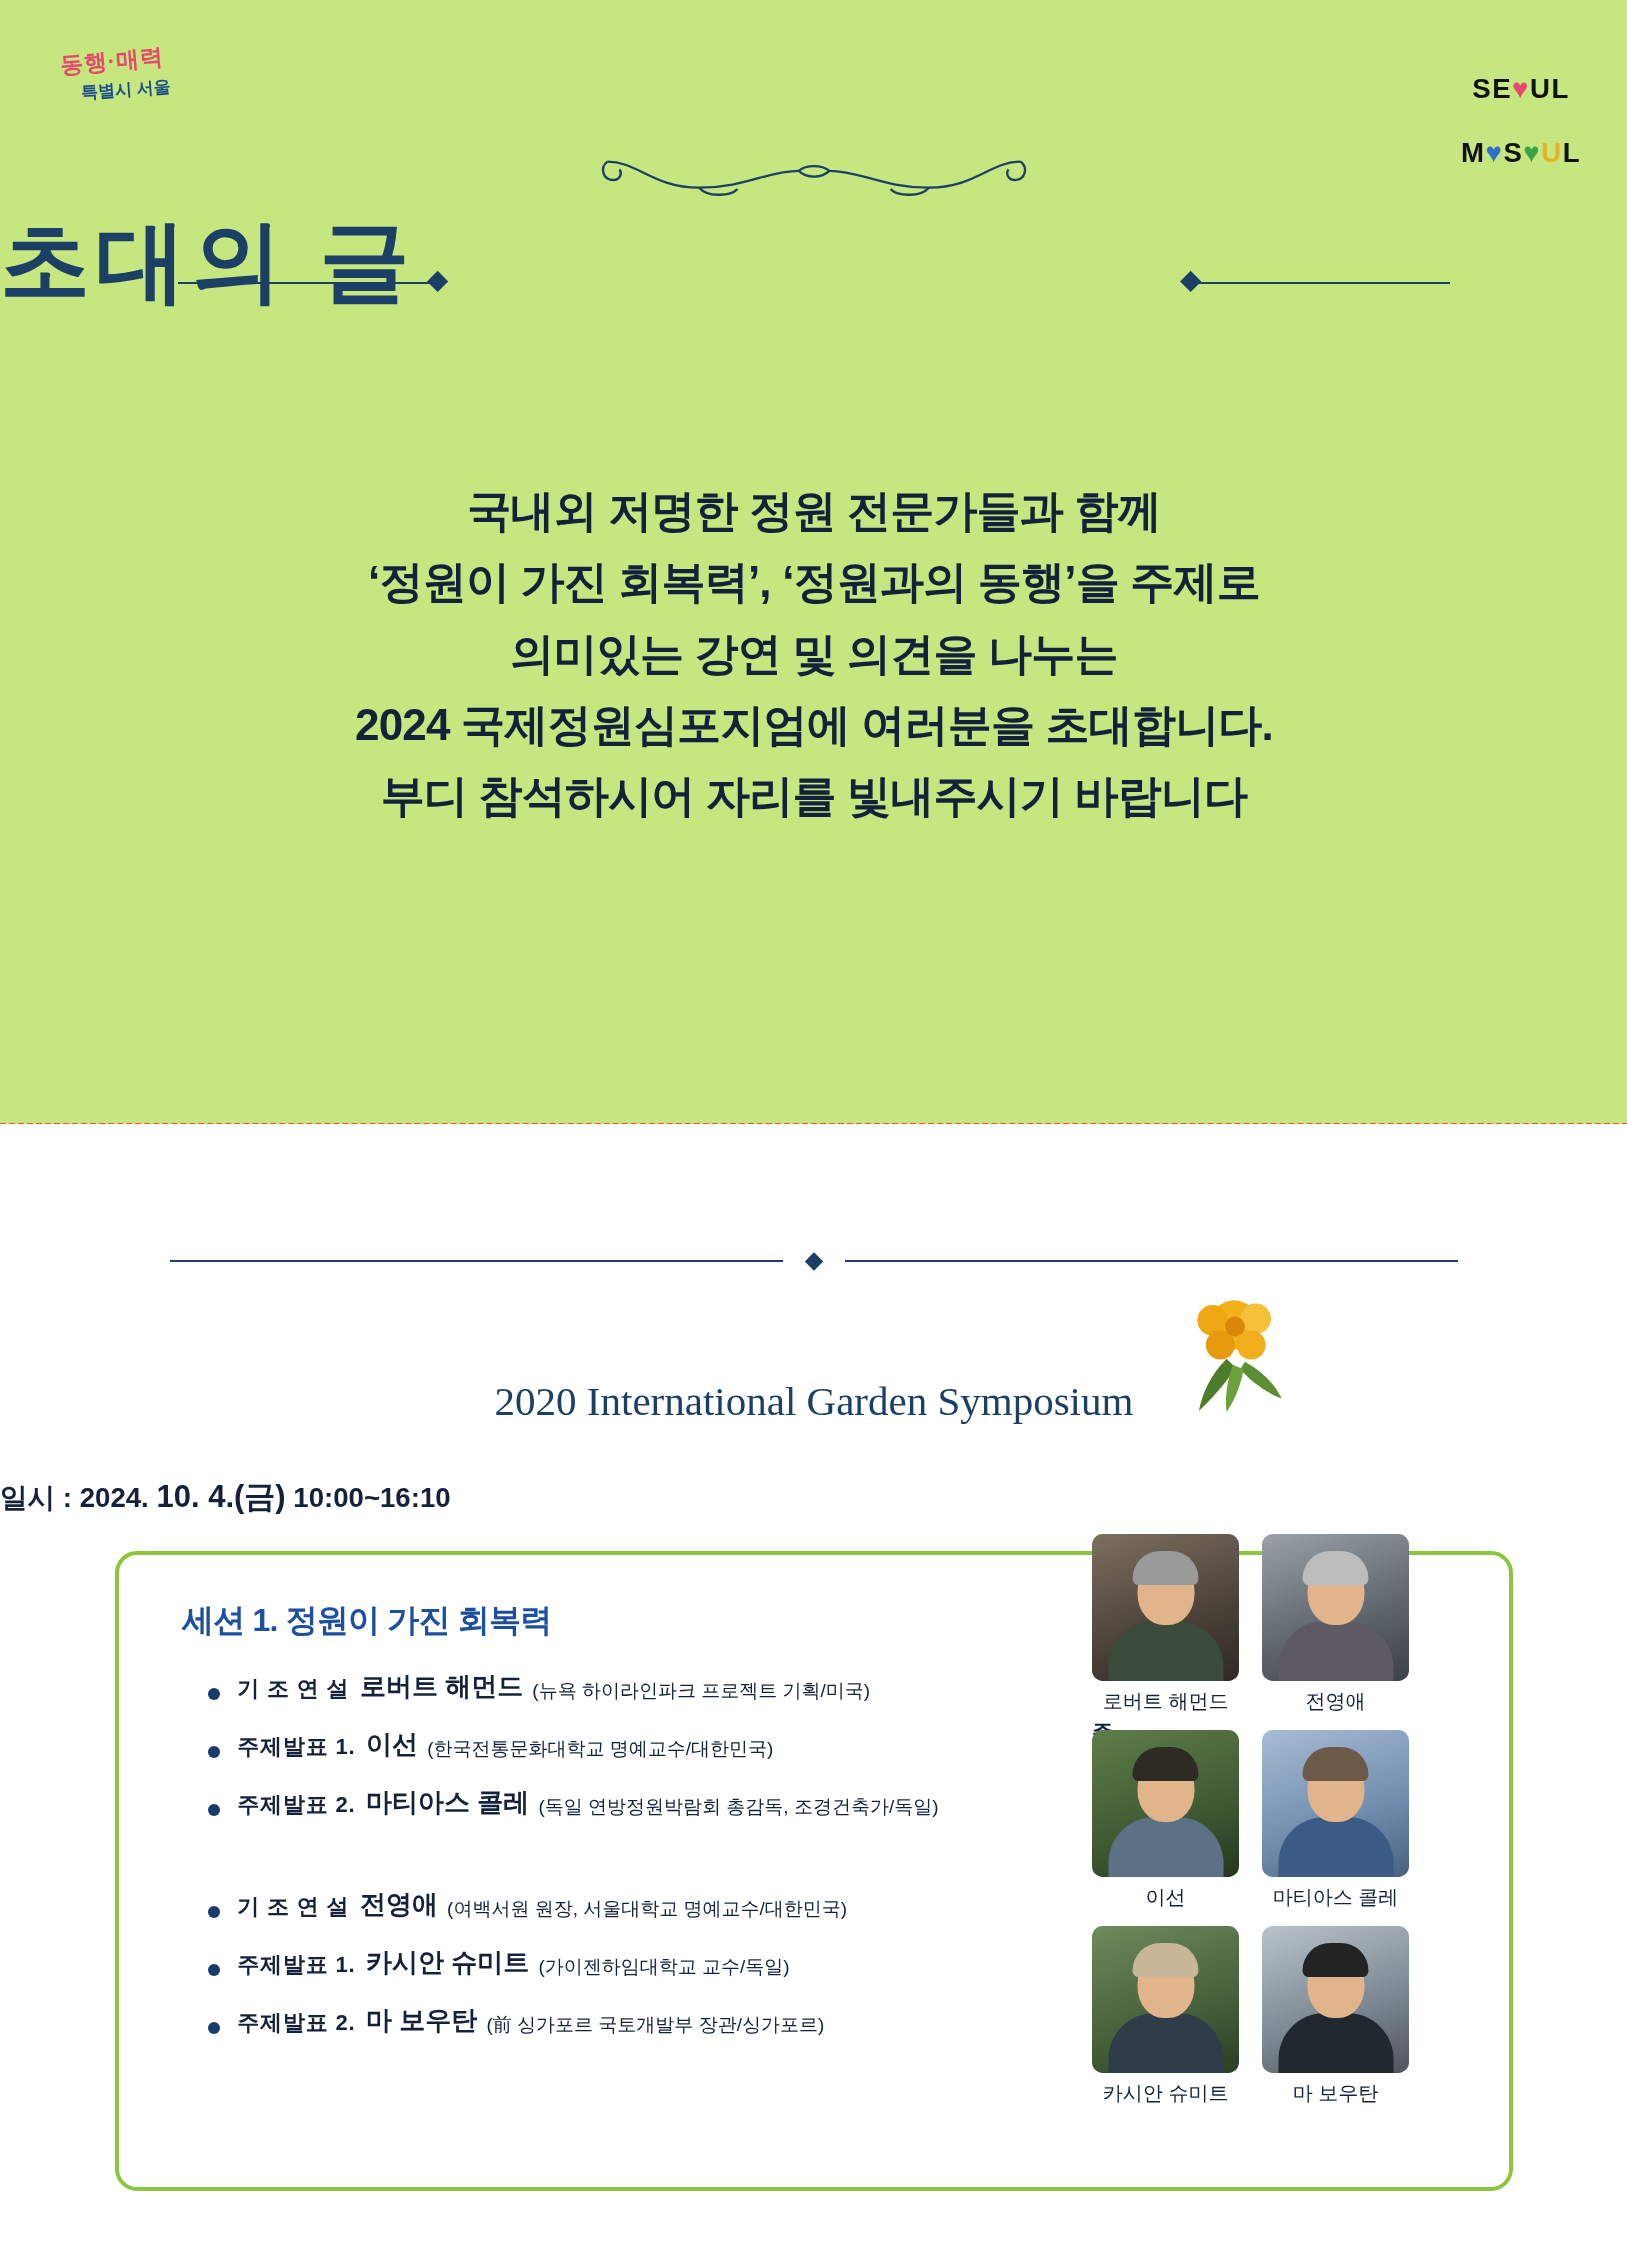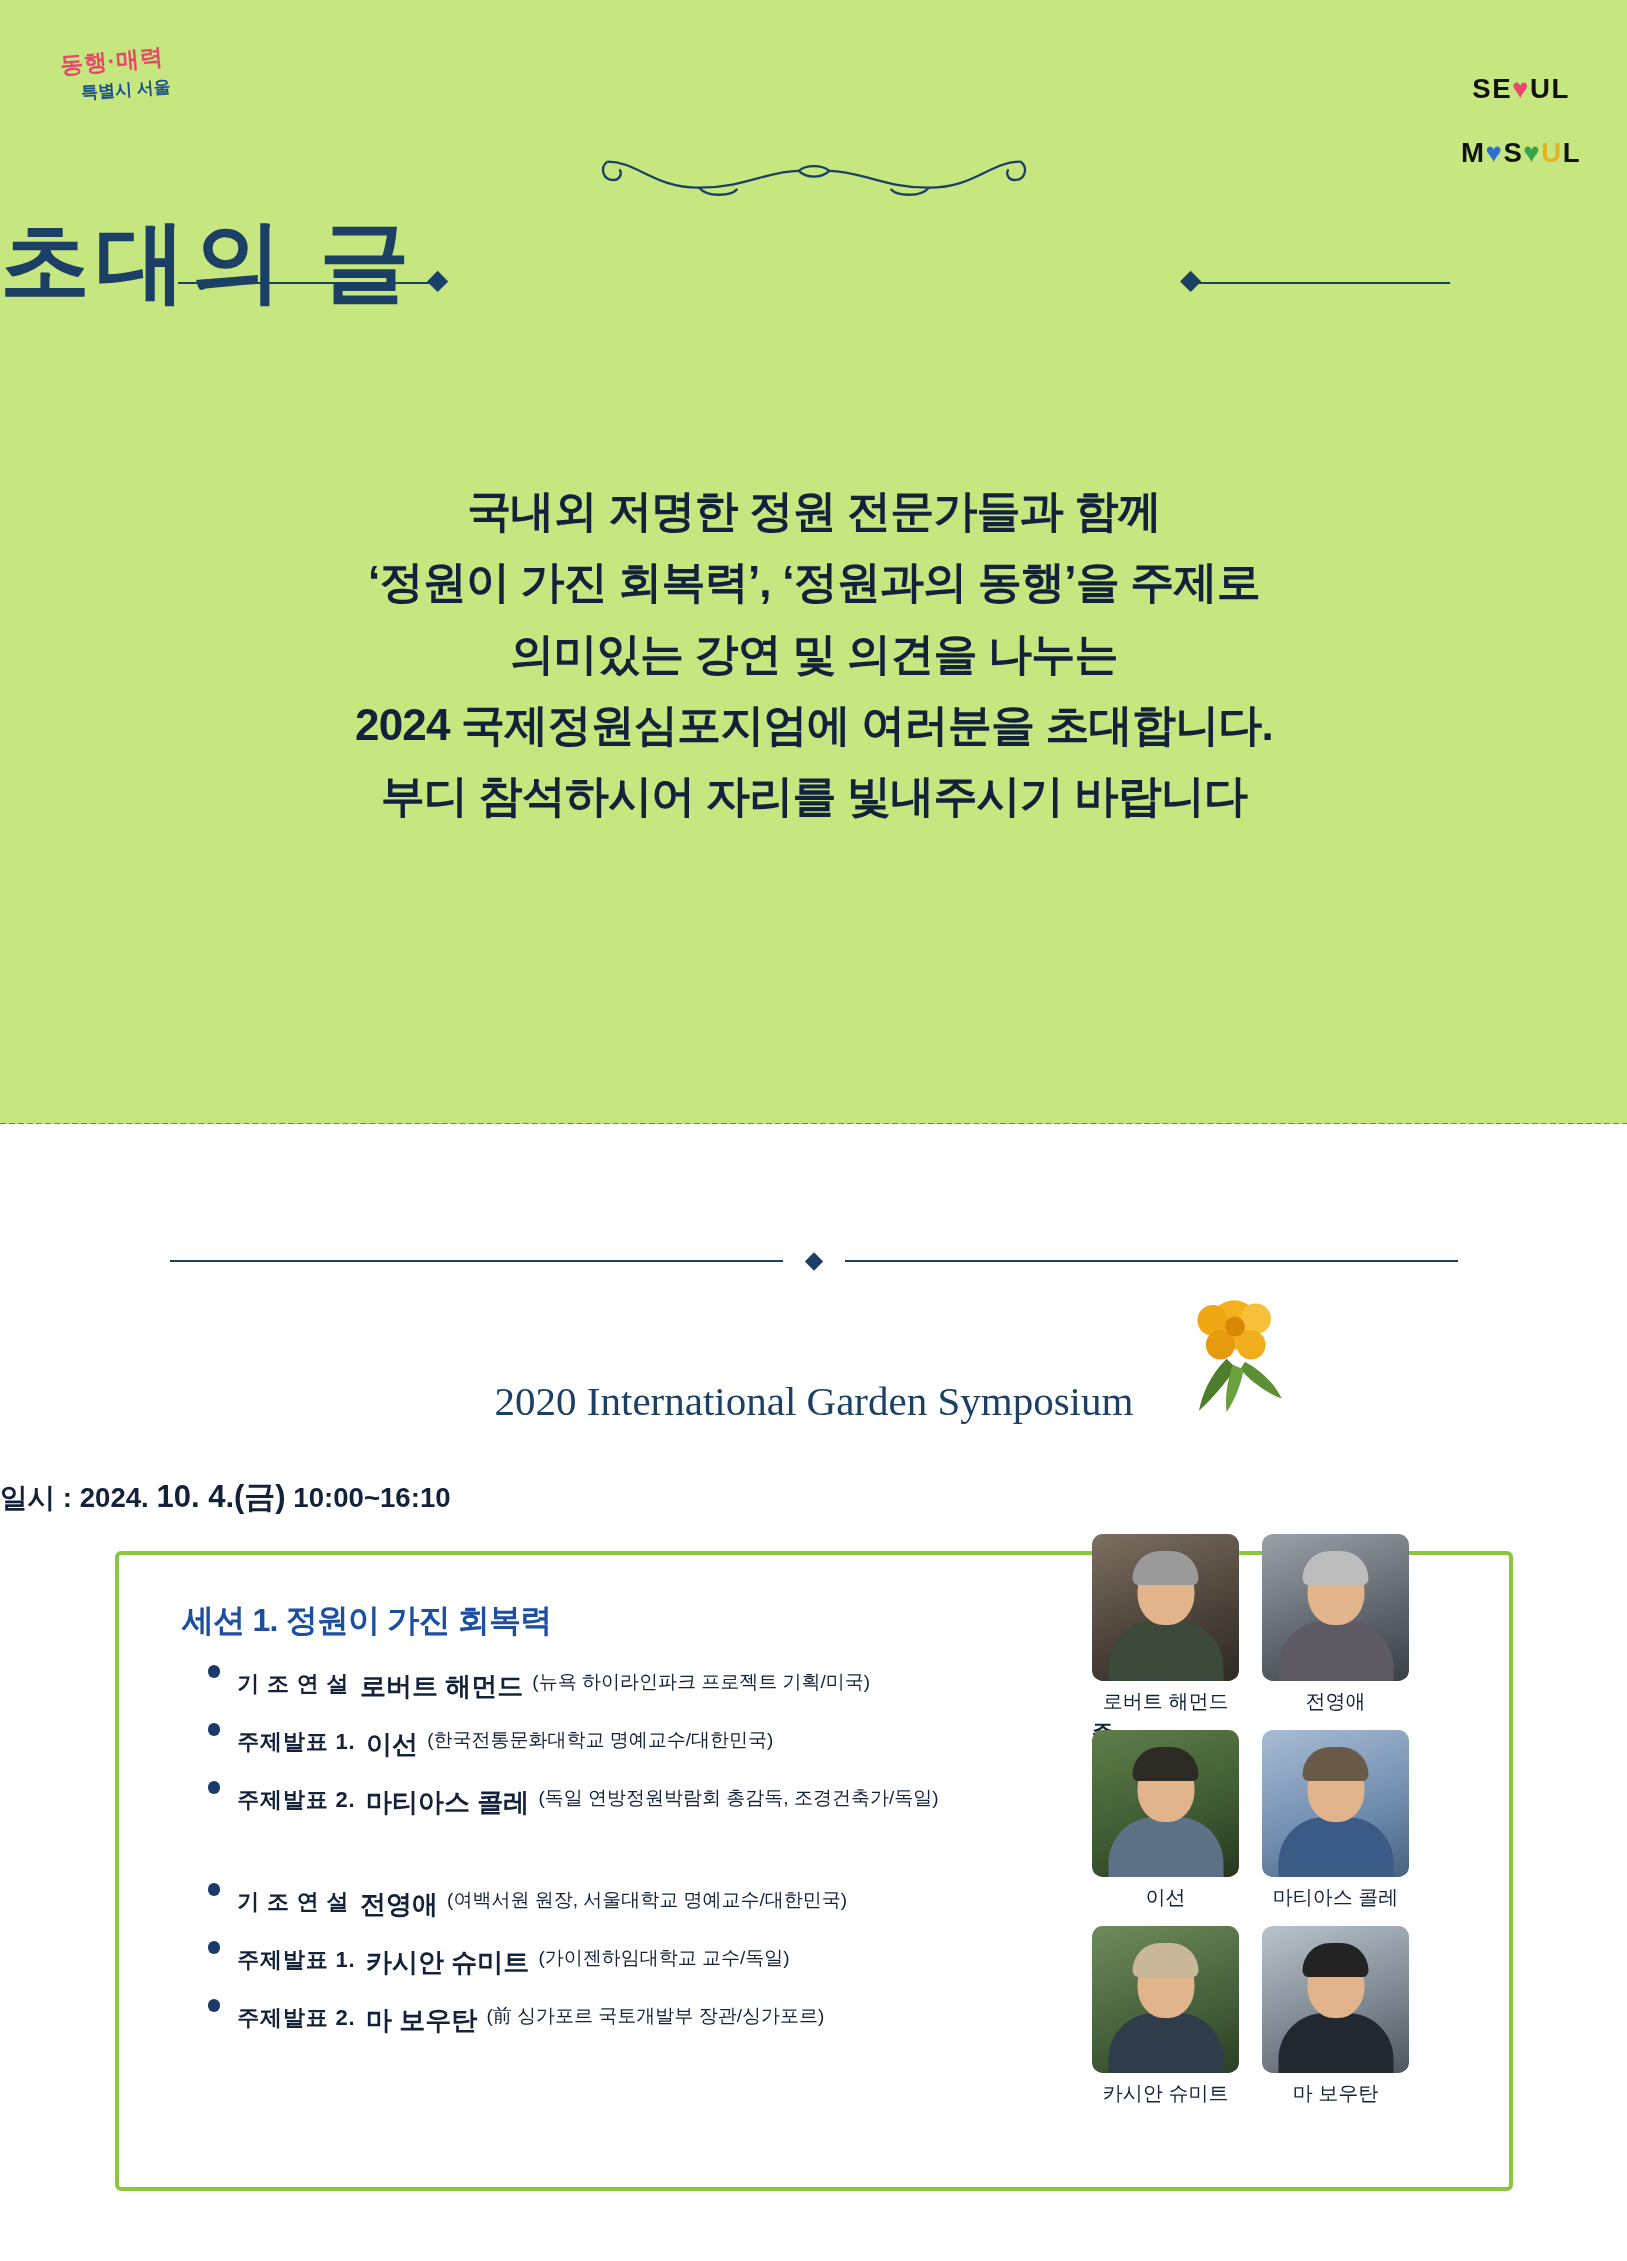--- a/index.html
+++ b/index.html
@@ -217,42 +217,42 @@
   .datetime .big { font-size: 31px; }
 
   
   .program-box {
     position: absolute;
     left: 115px;
     top: 427px;
     width: 1398px;
     height: 640px;
     border: 4.6px solid #8cc63f;
-    border-radius: 6px;
+    border-radius: 22px;
     background: #ffffff;
     box-sizing: border-box;
   }
   .session {
     position: absolute;
     left: 63px;
   }
   .session1 { top: 44px; }
   .session2 { top: 306px; }
   .session-title {
     font-size: 32px;
     font-weight: bold;
     color: #1c4fa0;
     letter-spacing: -0.8px;
   }
   .session-items {
     margin-top: 26px;
   }
   .item {
     display: flex;
-    align-items: flex-start;
+    align-items: flex-end;
     margin-bottom: 23px;
     white-space: nowrap;
   }
   .bullet {
     width: 12.3px;
     height: 12.3px;
     border-radius: 50%;
     background: #1b3a6b;
     margin-right: 17px;
     margin-left: 26px;

